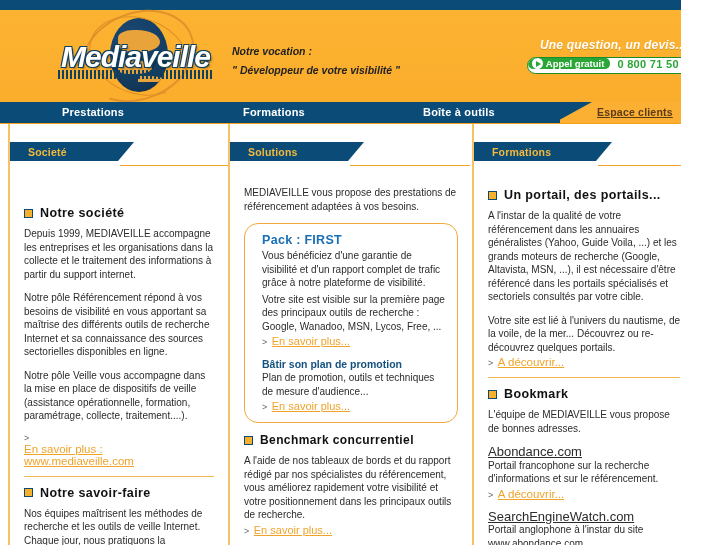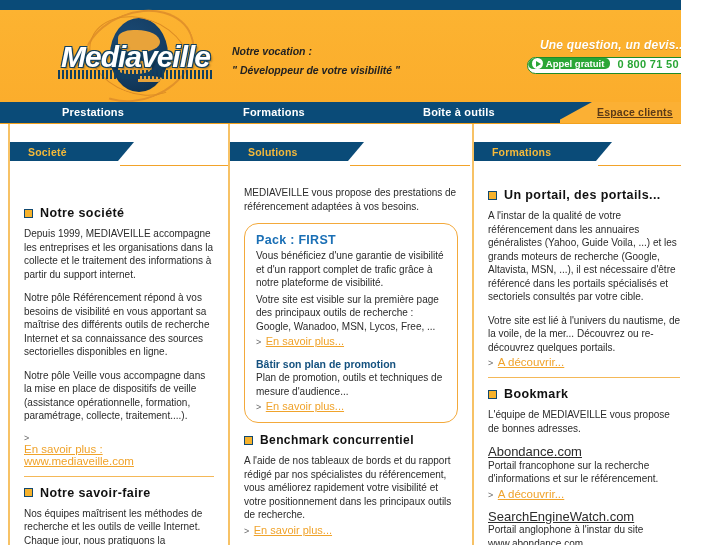--- a/index.html
+++ b/index.html
@@ -195,21 +195,21 @@
   }
   .more-line { font-size: 9px; color: #555; margin: 2px 0 8px 0; }
   .more-line .caret { color: #666; margin-right: 2px; }
   a.more.big { font-size: 11.5px; }
 
   hr.thin { border: none; border-top: 1.5px solid #f4b858; margin: 9px 0 9px 0; }
 
   
   .roundbox {
     border: 1.5px solid #f3a93b; border-radius: 14px;
-    padding: 9px 11px 10px 11px; margin: 8px 0 10px 0;
+    padding: 9px 11px 10px 17px; margin: 8px 0 10px 0;
   }
   .rb-title { font-size: 12.5px; font-weight: bold; color: #1a6fb5; letter-spacing:.3px; margin-bottom: 2px; }
   .rb-sub   { font-size: 10.5px; font-weight: bold; color: #14517f; margin-bottom: 1px; }
 
   .bk-name { font-size: 13px; color: #2b2b2b; line-height: 13.5px; margin-top: 10px; text-decoration: underline; }
 </style>
 </head>
 <body>
 
 <div class="page">

